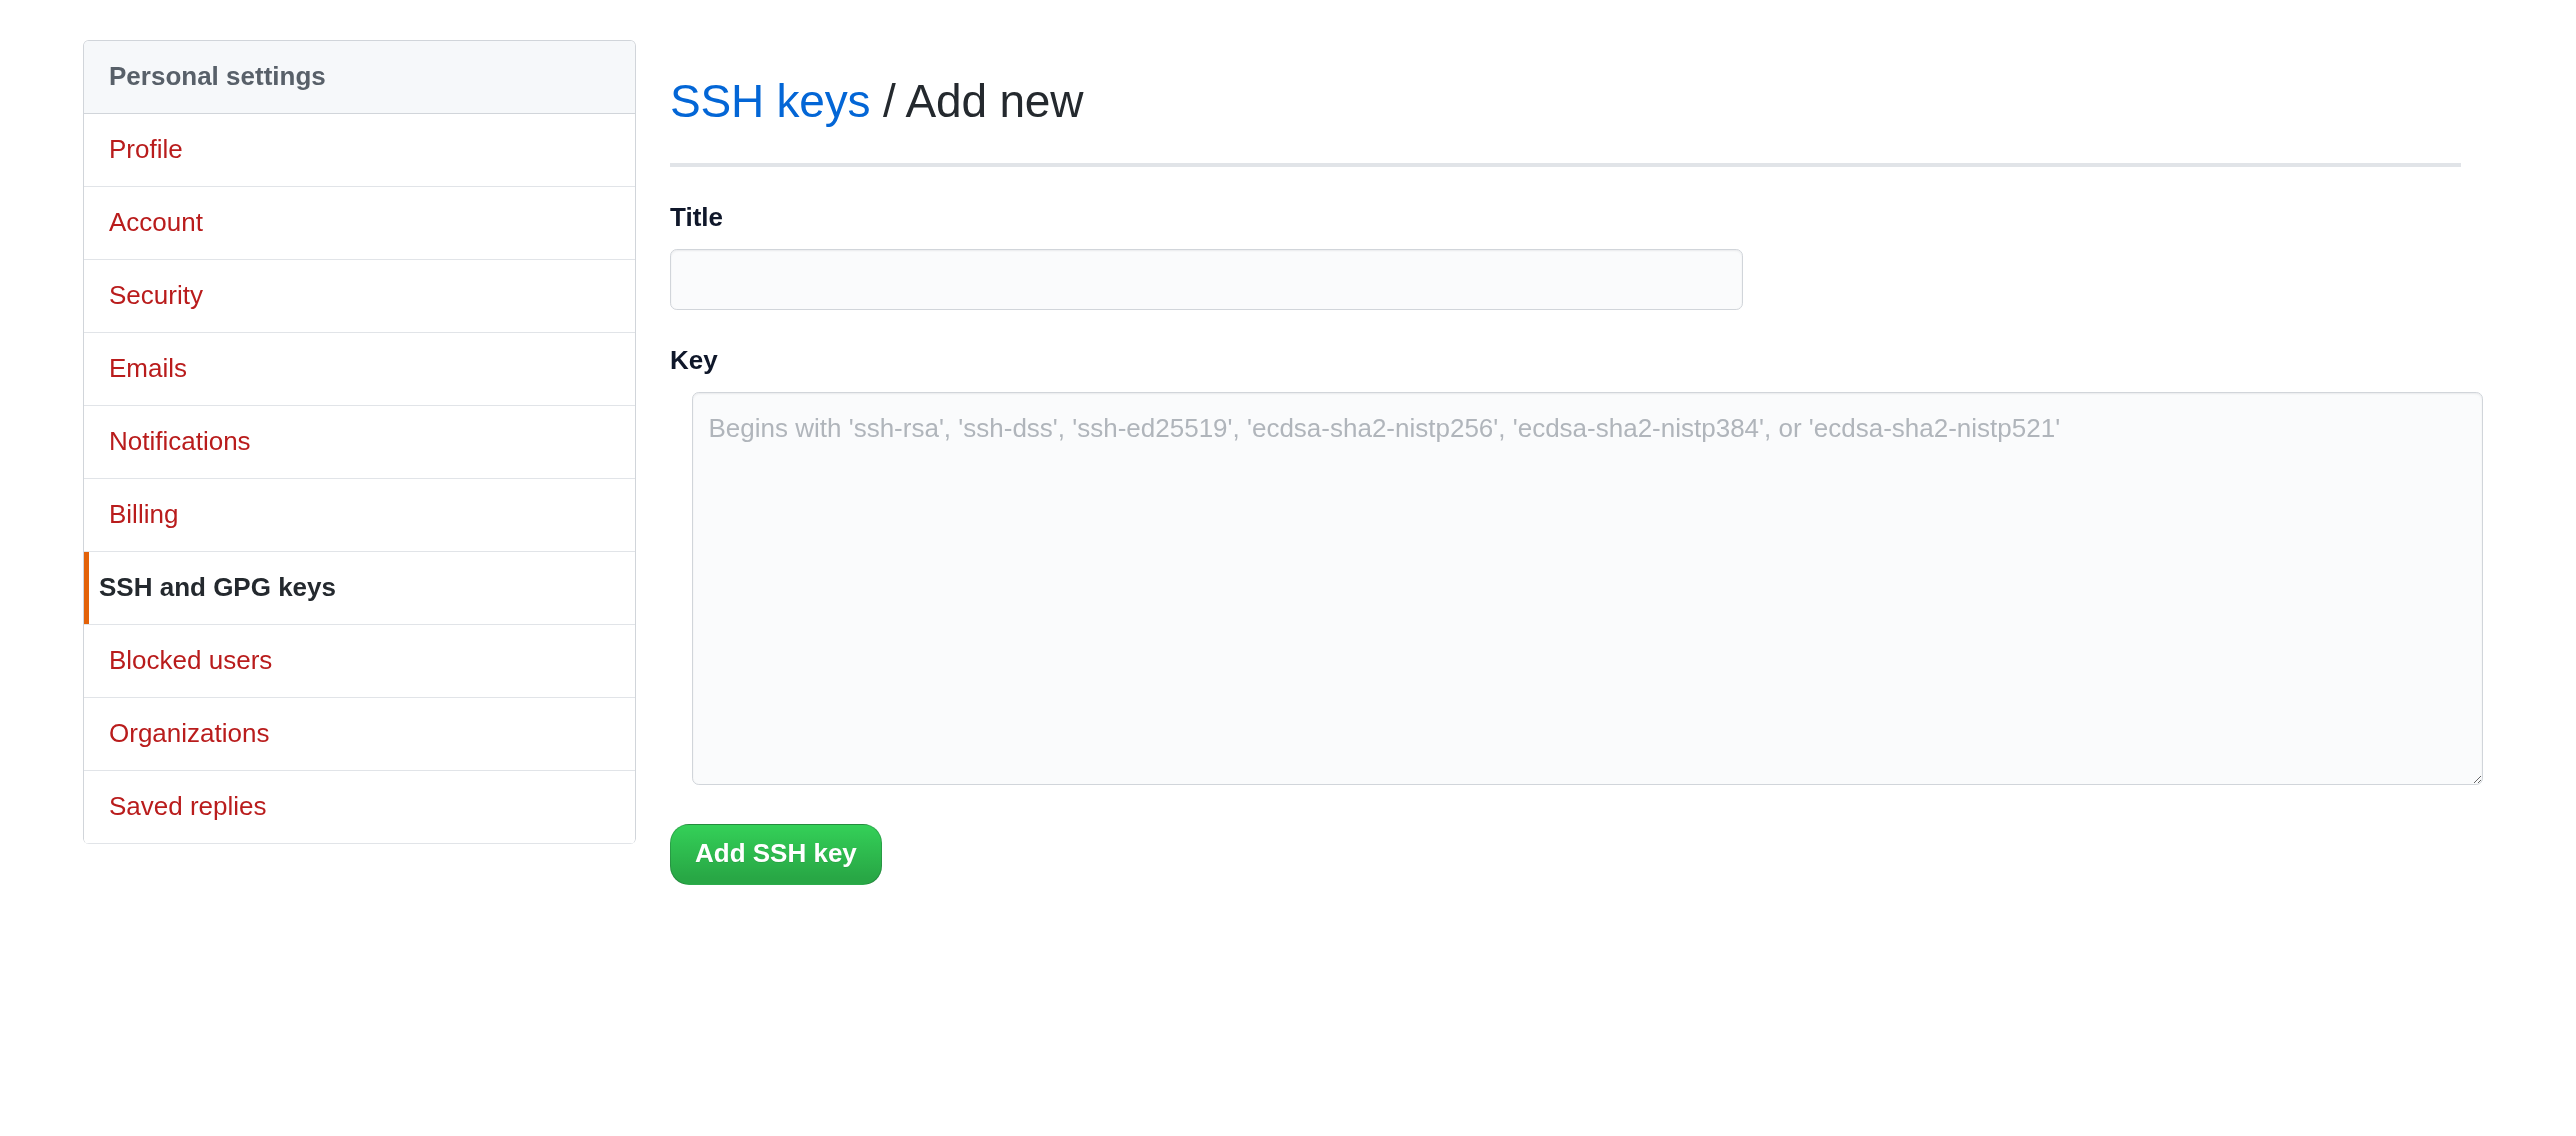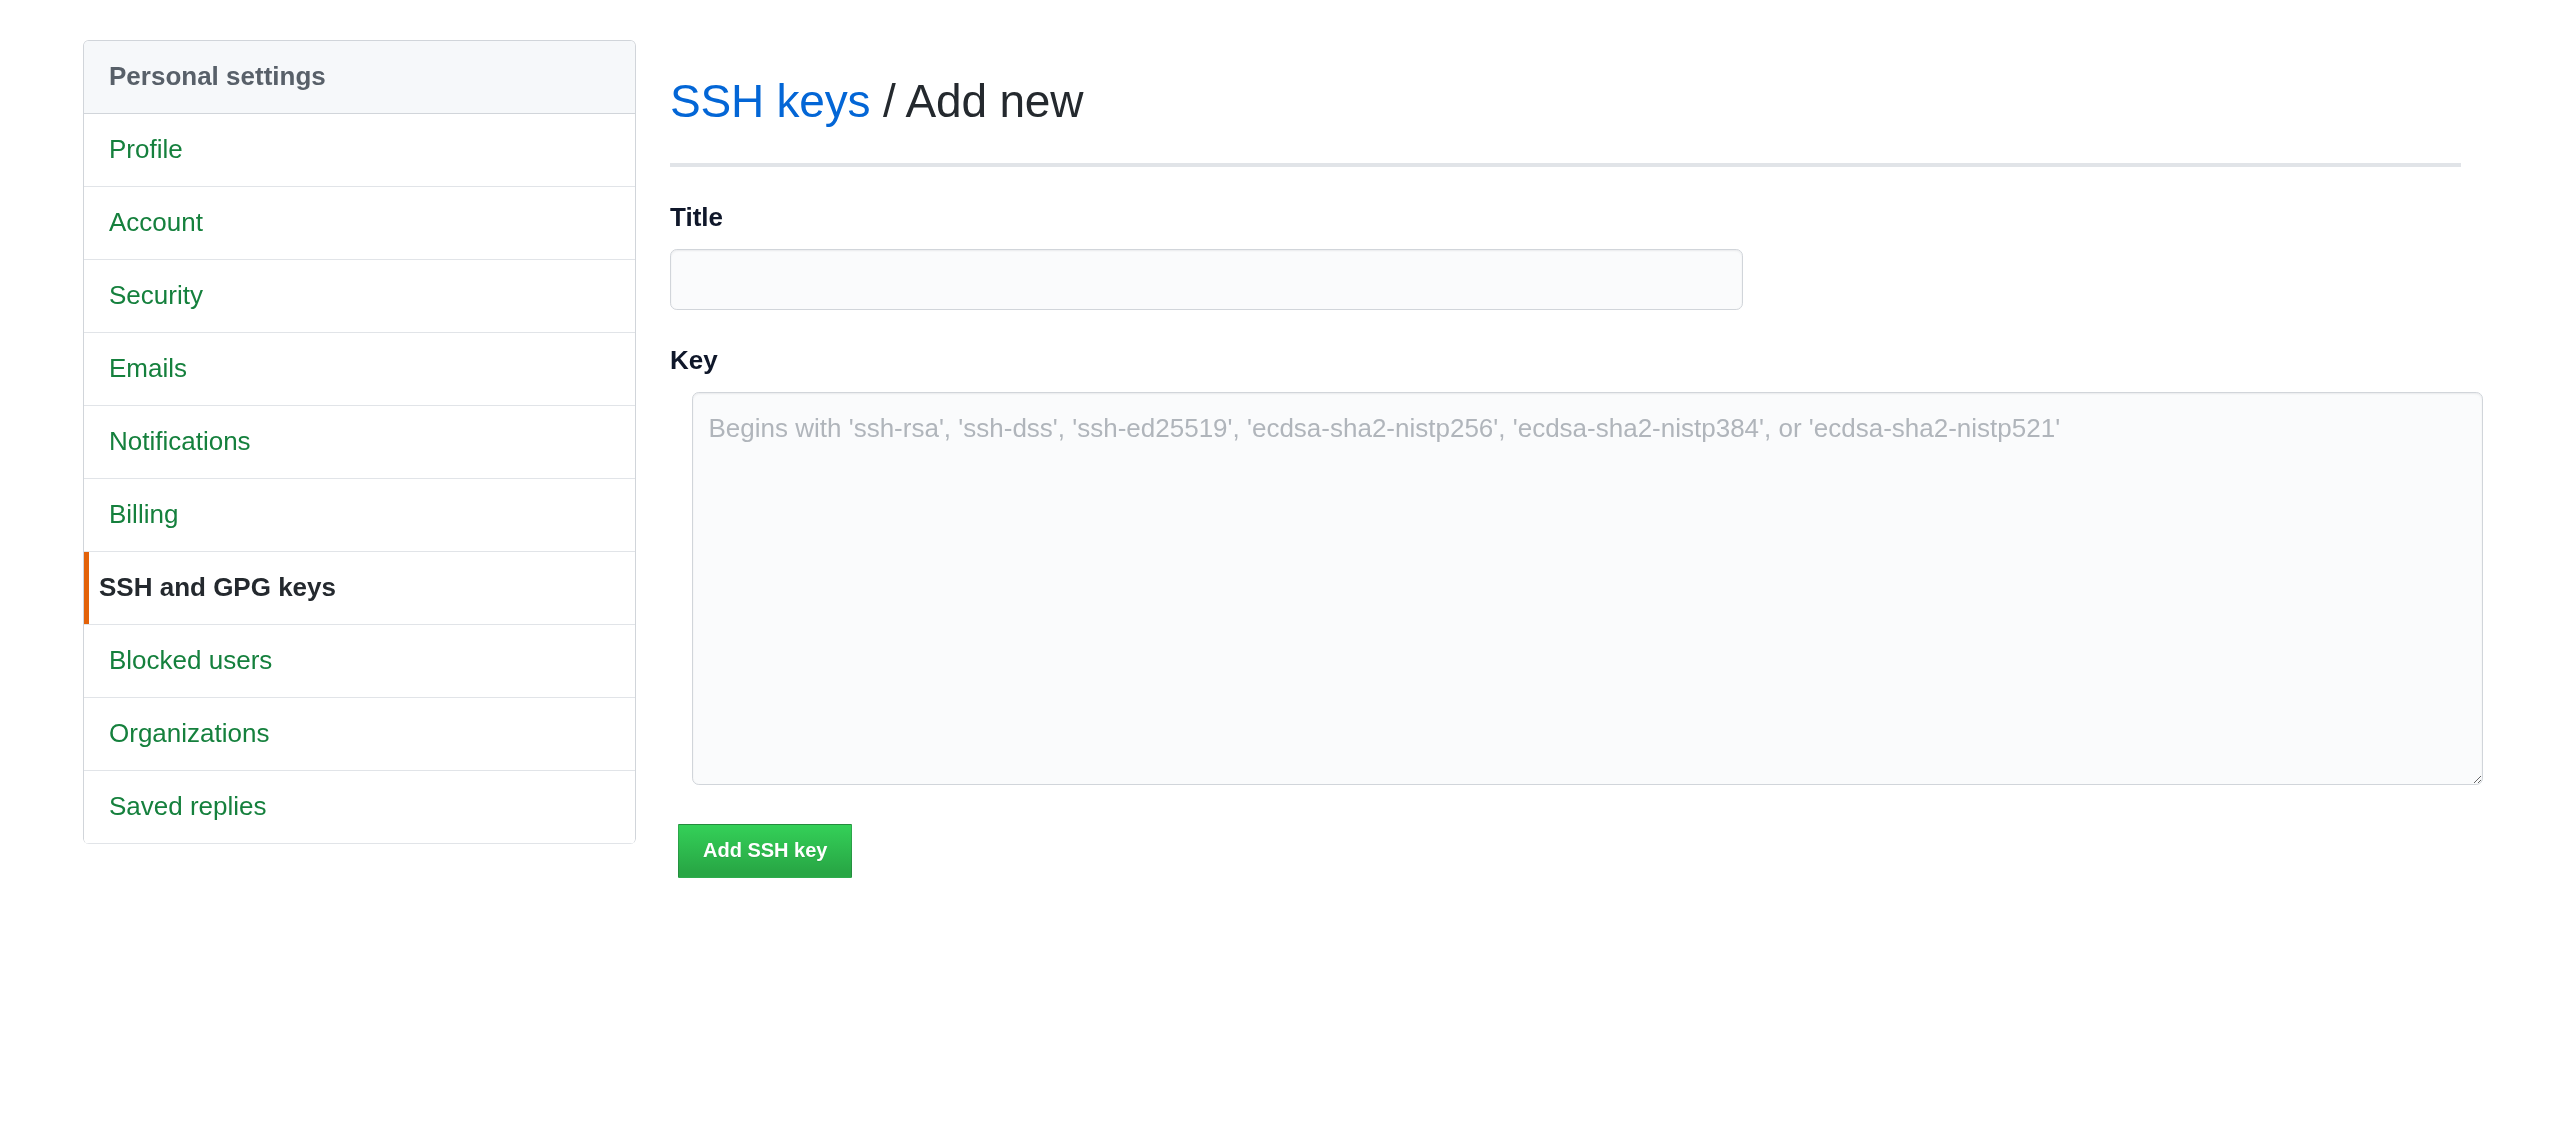--- a/index.html
+++ b/index.html
@@ -42,21 +42,21 @@
     font-weight: 600;
     color: #586069;
     line-height: 1.2;
   }
   .sidebar-item {
     position: relative;
     border-bottom: 1px solid #e1e4e8;
     padding: 20.4px 23px 20.4px 25px;
     font-size: 26px;
     line-height: 1.2;
-    color: #15803d;
+    color: #b91c1c;
     cursor: pointer;
     background: #ffffff;
   }
   .sidebar-item.selected {
     color: #24292e;
     font-weight: 600;
     padding-left: 15px;
   }
   .sidebar-item.selected::before {
     content: "";
@@ -148,32 +148,31 @@
     margin-left: 22px;
   }
   .key-area::placeholder { color: #b0b5bb; }
 
   .btn-row { margin-top: 39px; }
 
   .btn-green {
     display: inline-block;
     box-sizing: border-box;
     font-family: "Liberation Sans", sans-serif;
-    font-size: 20px;
+    font-size: 26px;
     font-weight: 600;
     color: #ffffff;
     background-color: #2cbe4e;
     background-image: linear-gradient(-180deg, #34d058 0%, #28a745 90%);
     border: 1px solid rgba(27,31,35,0.2);
-    border-radius: 1px;
+    border-radius: 19px;
     padding: 14.6px 24px 15.5px 24px;
     line-height: 1.1;
     cursor: pointer;
     text-shadow: 0 1px 0 rgba(0,0,0,0.08);
-    margin-left: 8px;
   }
 </style>
 </head>
 <body>
 
 <div class="page">
 
   <nav class="sidebar">
     <div class="sidebar-header">Personal settings</div>
 

